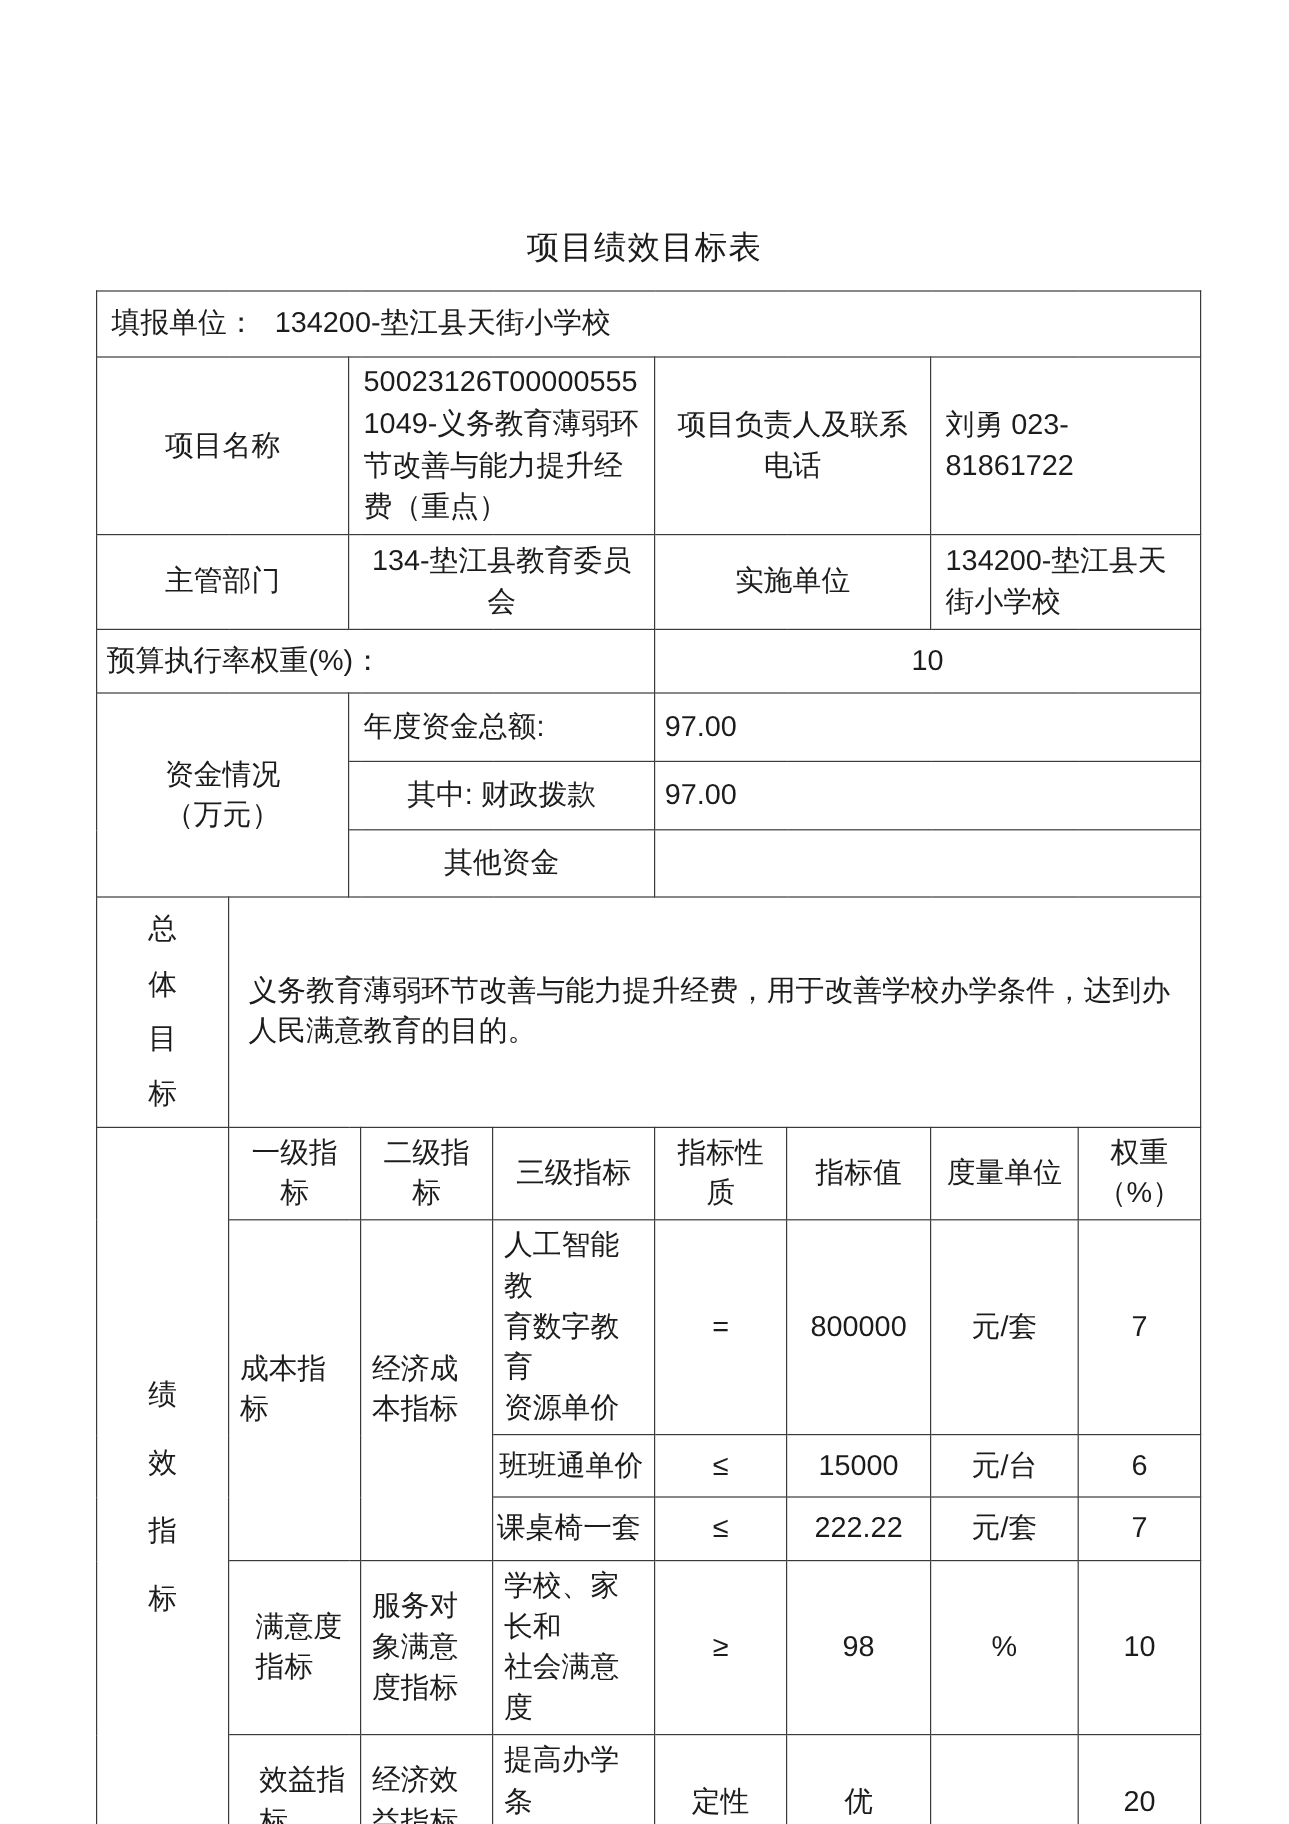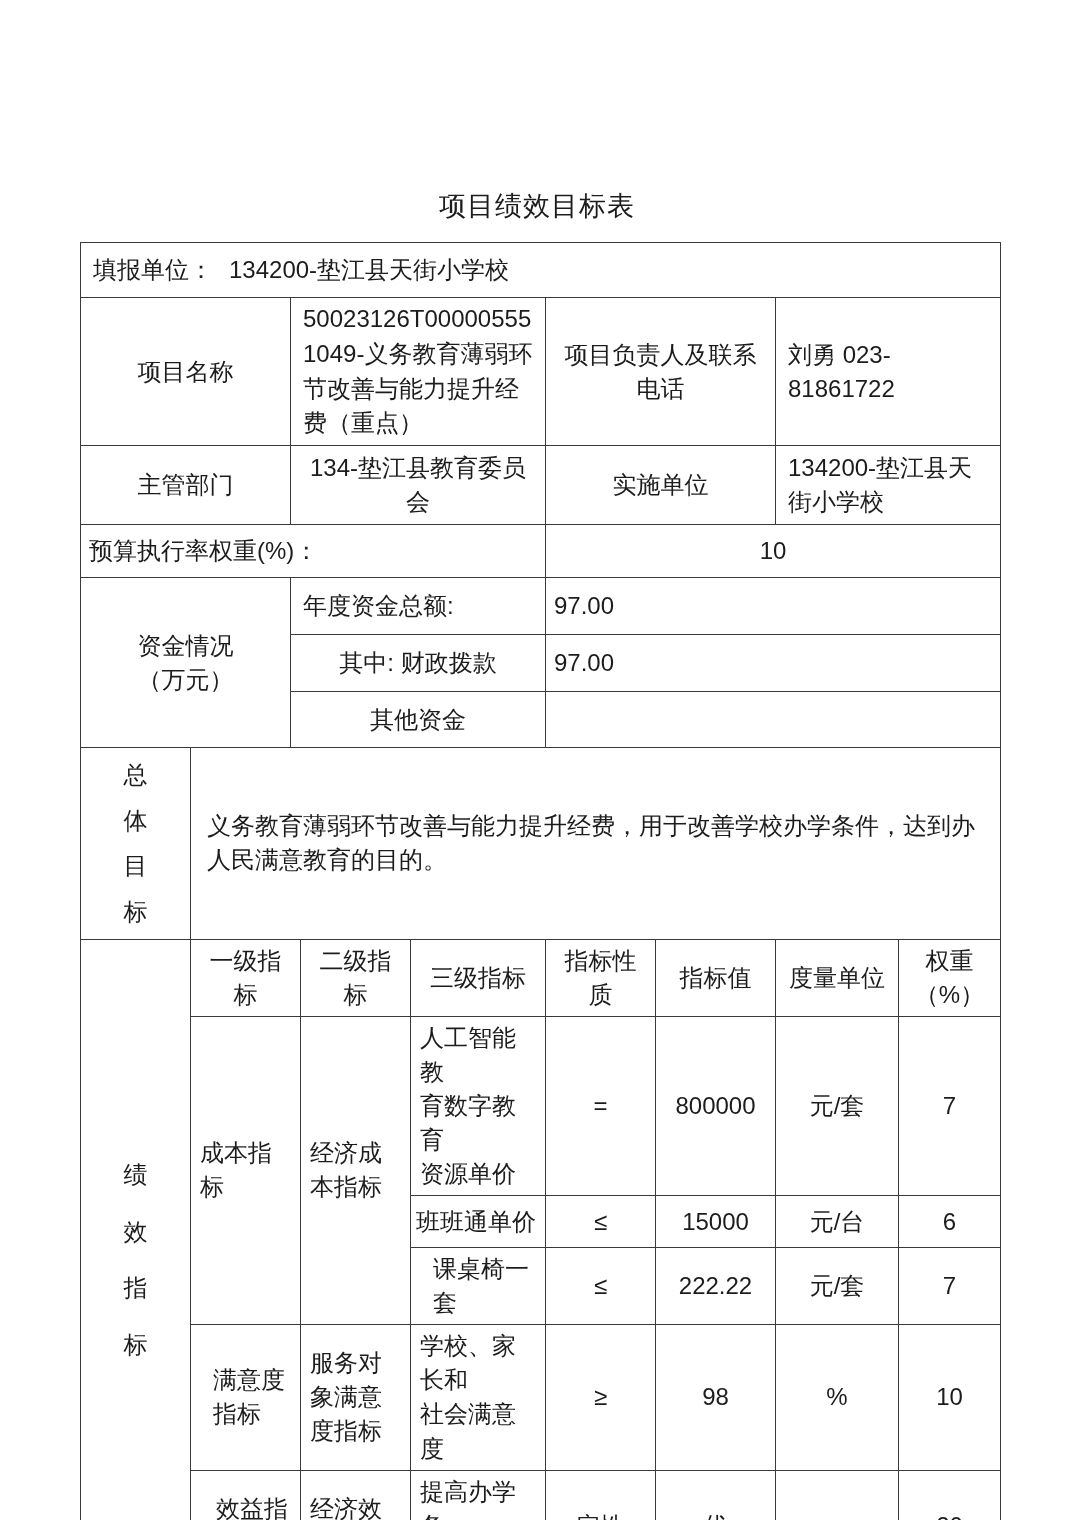--- a/index.html
+++ b/index.html
@@ -157,21 +157,21 @@
 
     <tr style="height:52px">
       <td class="left pre" style="padding-left:5px">班班通单价</td>
       <td class="center">≤</td>
       <td class="center">15000</td>
       <td class="center">元/台</td>
       <td class="center">6</td>
     </tr>
 
     <tr style="height:53px">
-      <td class="left pre" style="padding-left:22px">课桌椅一套</td>
+      <td class="left pre" style="padding-left:3px">课桌椅一套</td>
       <td class="center">≤</td>
       <td class="center">222.22</td>
       <td class="center">元/套</td>
       <td class="center">7</td>
     </tr>
 
     <tr style="height:85px">
       <td colspan="2" class="left" style="padding-left:22px">满意度指标</td>
       <td class="left" style="padding-left:9px">服务对象满意度指标</td>
       <td class="left pre" style="padding-left:9px">学校、家长和

